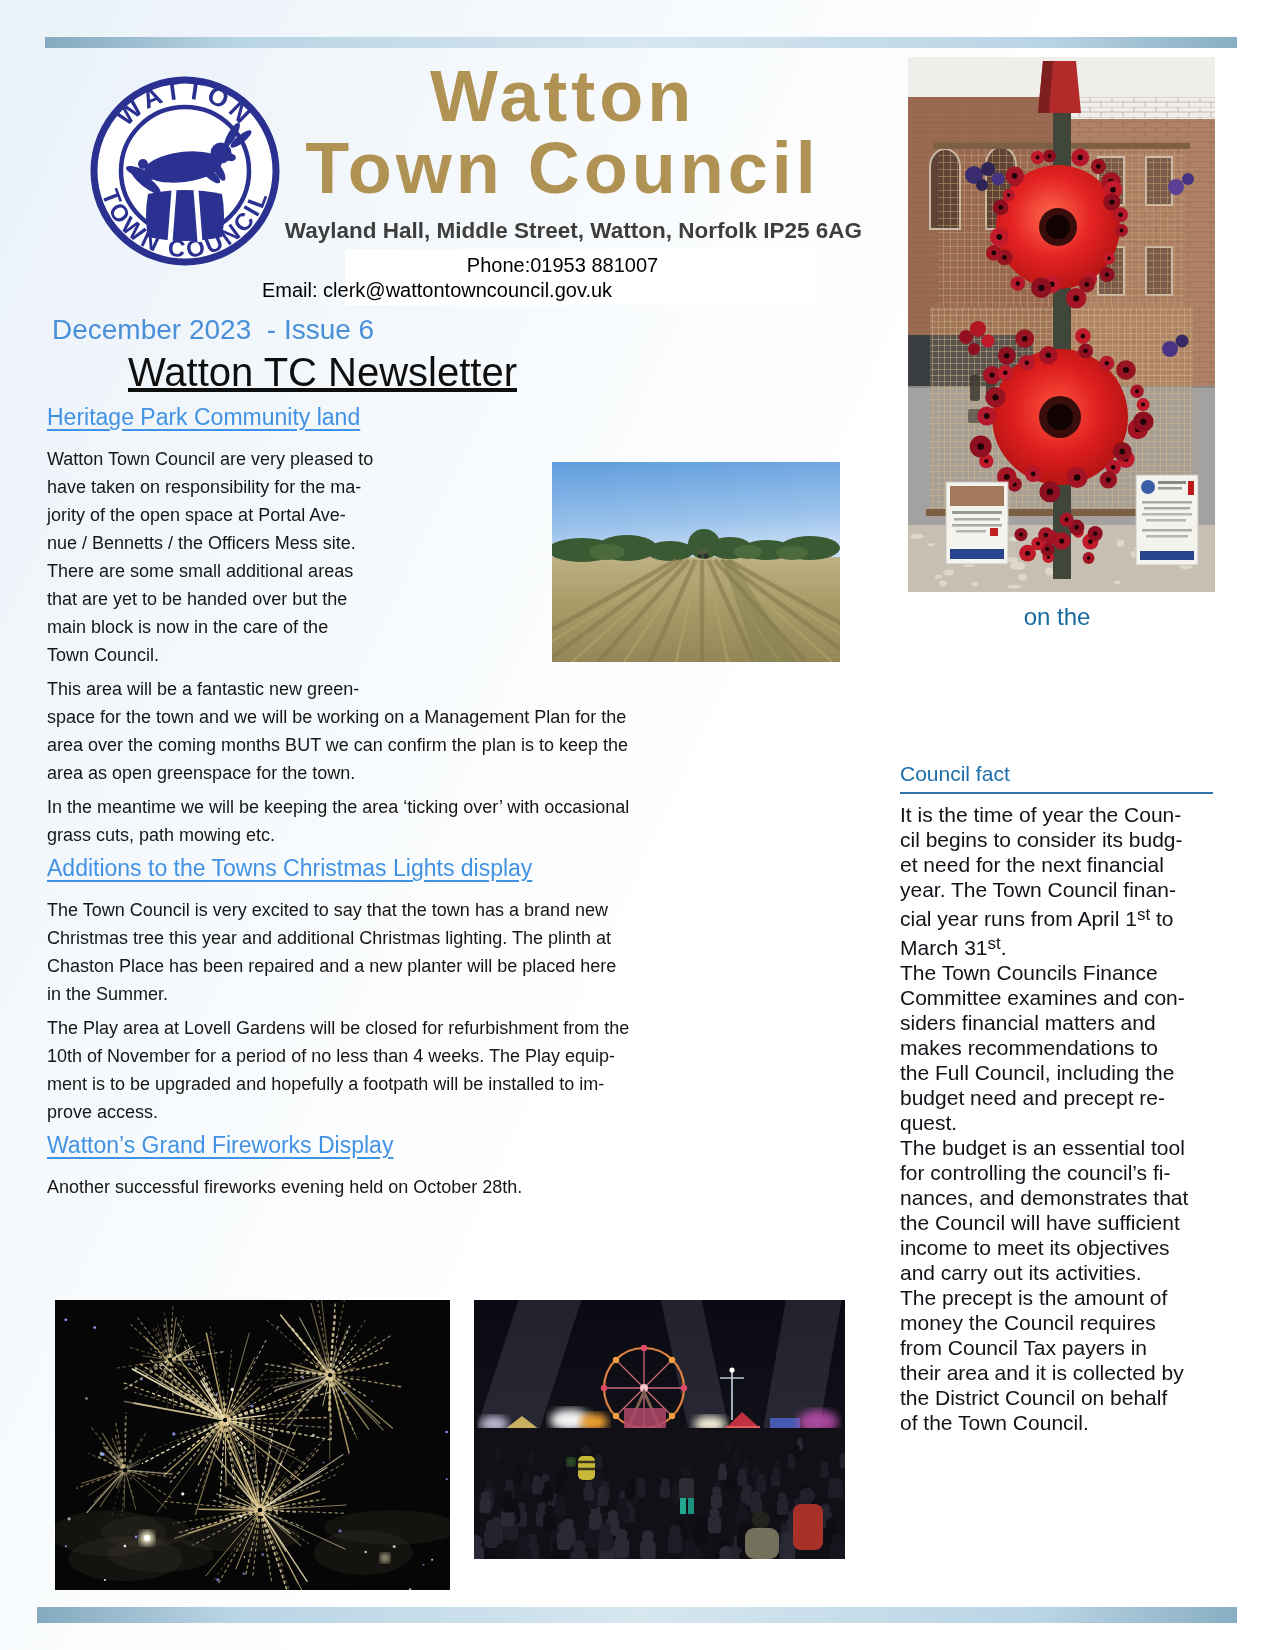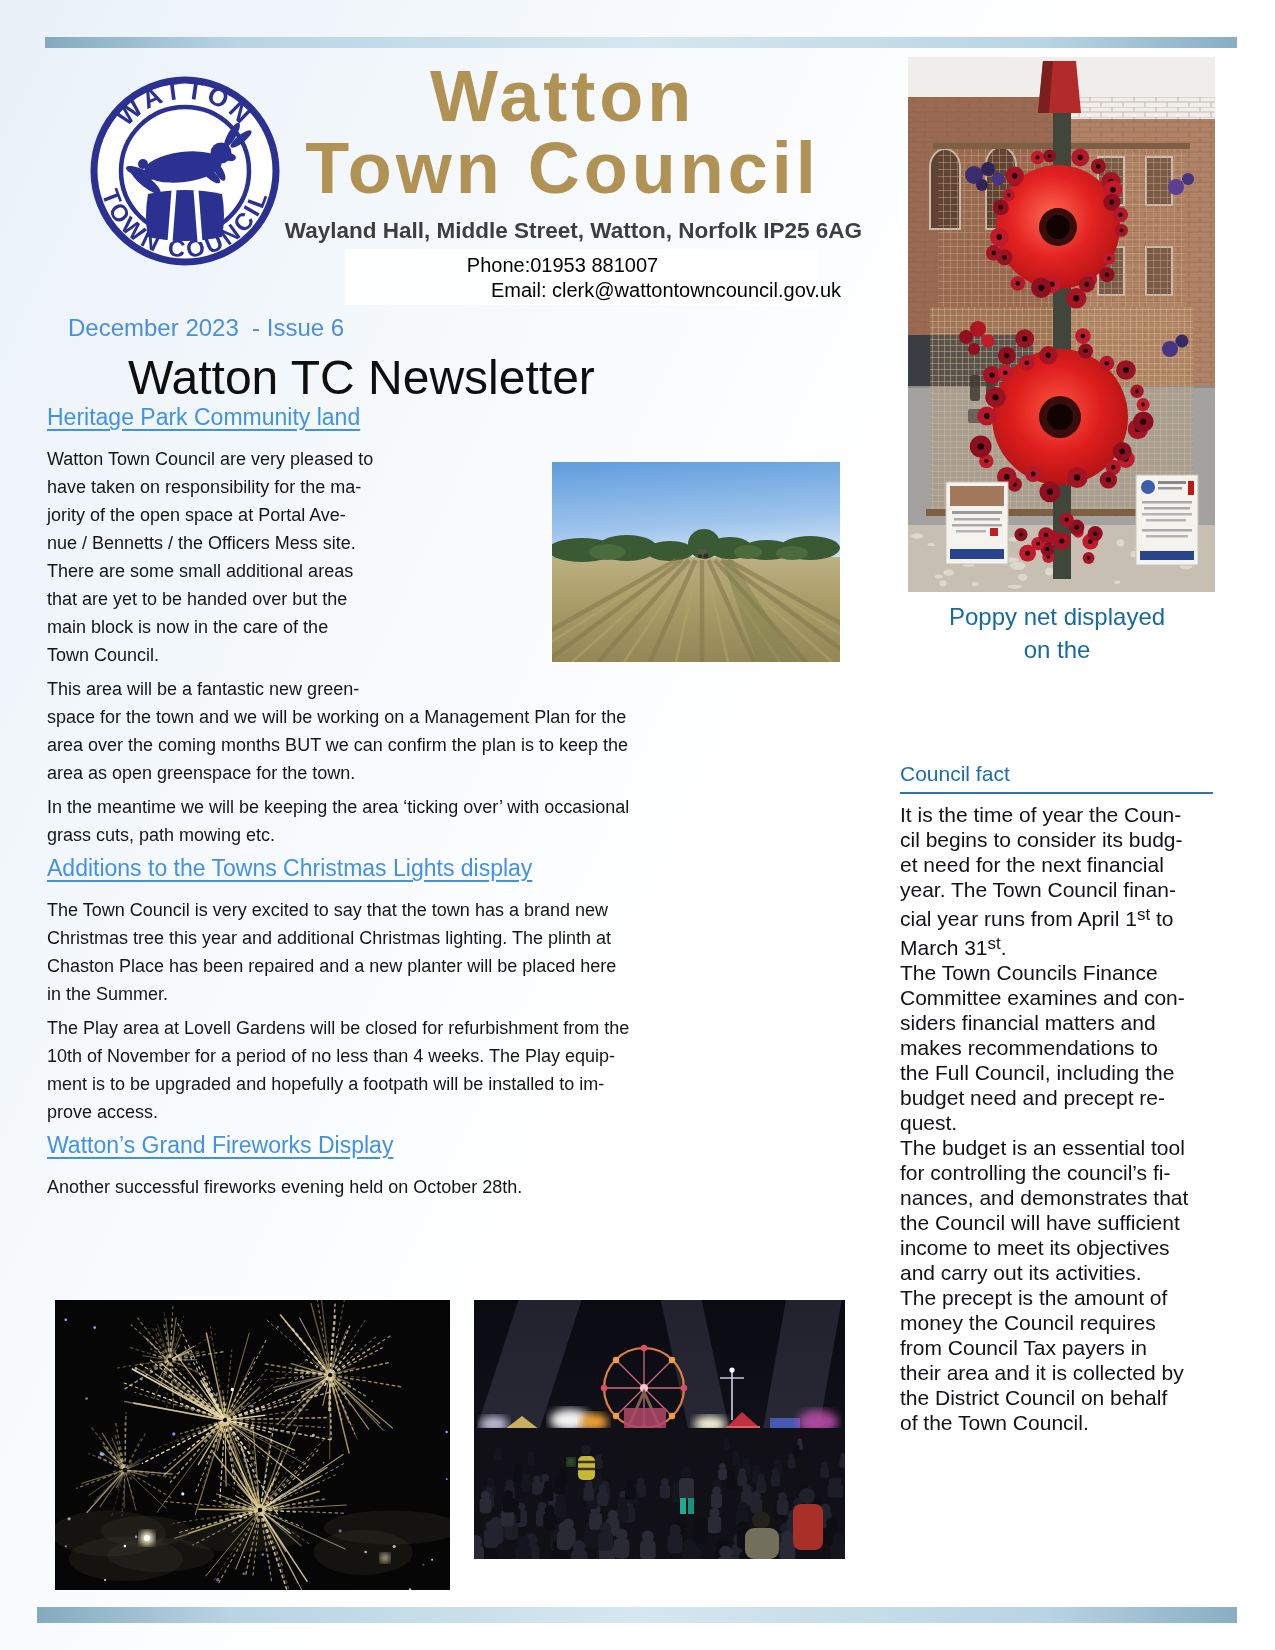--- a/index.html
+++ b/index.html
@@ -11,24 +11,24 @@
   .bar-bottom{left:37px;top:1607px;width:1200px;height:16px;}
 
   .logo{position:absolute;left:86px;top:72px;width:198px;height:198px;}
 
   .brand{position:absolute;left:280px;top:60px;width:565px;text-align:center;
          color:#b09255;font-weight:bold;font-size:72px;line-height:72px;letter-spacing:4px;white-space:pre;}
   .address{position:absolute;left:262px;top:218px;width:600px;text-align:right;
            font-size:22.5px;font-weight:bold;color:#3e3e3e;}
   .contact-box{position:absolute;left:345px;top:249px;width:473px;height:56px;background:rgba(255,255,255,.9);}
   .phone{position:absolute;left:270px;top:254px;width:585px;text-align:center;font-size:20px;color:#000;}
-  .email{position:absolute;left:256px;top:279px;width:585px;text-align:right;font-size:20px;color:#000;}
-
-  .issue{position:absolute;left:68px;top:314px;font-size:24px;color:#4a90d9;white-space:pre;}
-  .page-title{position:absolute;left:128px;top:350px;font-size:48px;color:#0f0f0f;}
+  .email{position:absolute;left:262px;top:279px;width:585px;text-align:left;font-size:20px;color:#000;}
+
+  .issue{position:absolute;left:52px;top:314px;font-size:28px;color:#4a90d9;white-space:pre;}
+  .page-title{position:absolute;left:128px;top:350px;font-size:40px;color:#0f0f0f;text-decoration:underline;}
 
   .main-col{position:absolute;left:47px;top:404px;width:782px;}
   a.link-head{display:block;font-size:23px;color:#4292e4;text-decoration:underline;
               text-underline-offset:4px;margin:0 0 14px 0;cursor:pointer;}
   .body-text{font-size:18px;line-height:28px;white-space:pre-line;margin:0 0 6px 0;color:#161616;}
 
   .field-photo{position:absolute;left:505px;top:58px;width:288px;height:200px;}
 
   .poppy-photo{position:absolute;left:908px;top:57px;width:307px;height:535px;}
   .poppy-caption{position:absolute;left:898px;top:600px;width:318px;text-align:center;
@@ -352,21 +352,20 @@
       <rect x="236" y="450" width="46" height="2.5" fill="#aaa"></rect>
       <rect x="234" y="456" width="50" height="2.5" fill="#b5b5b5"></rect>
       <rect x="238" y="462" width="40" height="2.5" fill="#b5b5b5"></rect>
       <rect x="234" y="472" width="50" height="2.5" fill="#aaa"></rect>
       <rect x="238" y="478" width="42" height="2.5" fill="#b5b5b5"></rect>
       <rect x="232" y="494" width="54" height="9" fill="#27448c"></rect>
     </g>
   </svg>
 
   <div class="poppy-caption">
-    <div>Poppy net displayed</div>
     <div>on the</div>
   </div>
 
   <div class="issue">December 2023  - Issue 6</div>
   <div class="page-title">Watton TC Newsletter</div>
 
   <div class="main-col" style="position:absolute;">
     <a class="link-head">Heritage Park Community land</a>
     <p class="body-text">Watton Town Council are very pleased to
 have taken on responsibility for the ma-

